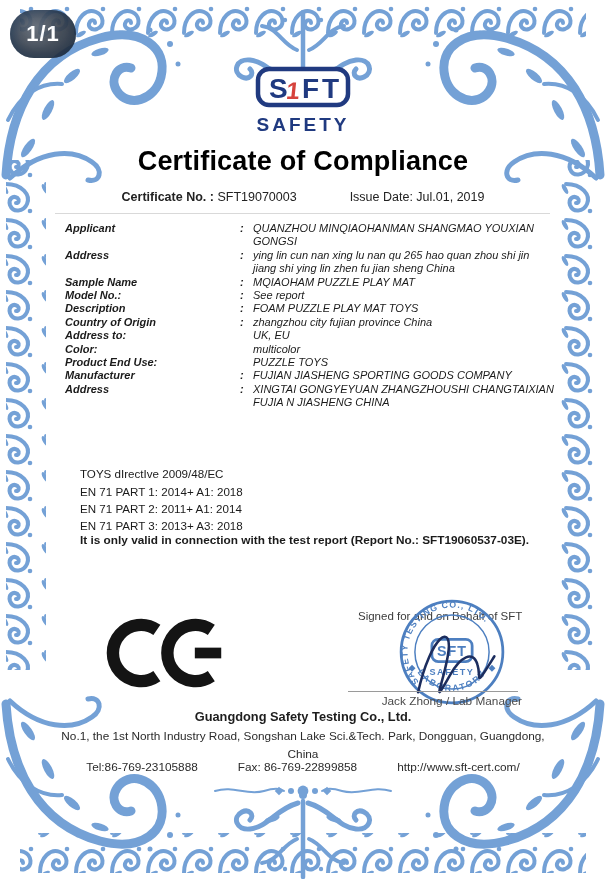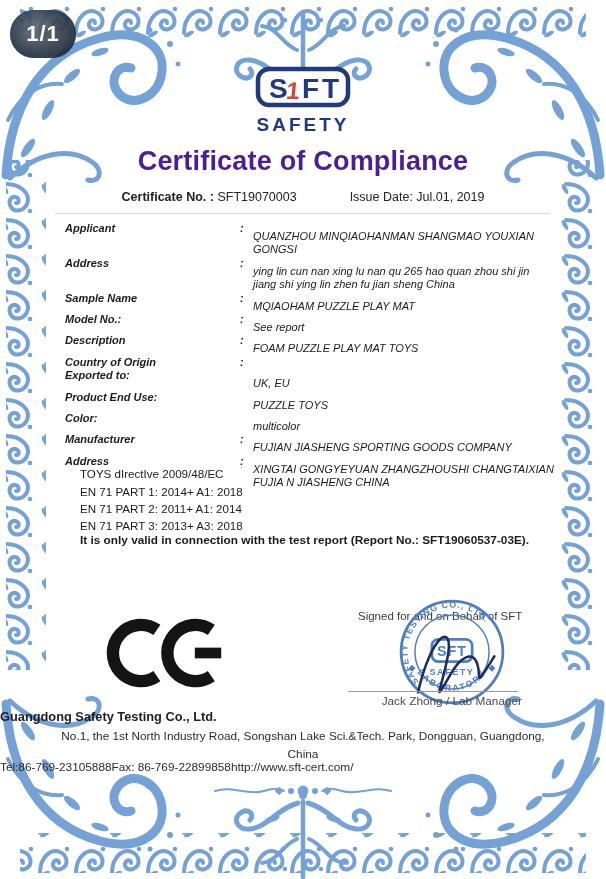--- a/index.html
+++ b/index.html
@@ -21,51 +21,51 @@
     color:#ffffff; font-size:22px; font-weight:bold; letter-spacing:1px;
     box-shadow:inset -4px -6px 12px rgba(12,32,58,.55), inset 5px 4px 10px rgba(25,56,94,.45);
     opacity:.92;
   }
 
   
   #logo-wrap { left:0; right:0; top:66px; text-align:center; }
   #logo-sub { margin-top:2px; color:#203a80; font-weight:bold; font-size:19px; letter-spacing:3px; }
 
   
-  #doc-title { left:0; right:0; top:146px; text-align:center; font-size:27px; font-weight:bold; color:#4c1d95; letter-spacing:.2px; }
+  #doc-title { left:0; right:0; top:146px; text-align:center; font-size:27px; font-weight:bold; color:#000000; letter-spacing:.2px; }
   #cert-line { left:0; right:0; top:190px; text-align:center; font-size:12.5px; color:#222; }
   #cert-line .b { font-weight:bold; }
   #cert-line .gap { display:inline-block; width:46px; }
   #meta-rule { left:55px; right:56px; top:213px; border-top:1px solid #d9d9d9; height:0; }
 
   
   #details { left:65px; top:222px; width:490px; font-size:11px; line-height:13.4px;font-style:italic; }
   .drow { display:flex; }
   .drow .lbl { width:175px; font-weight:bold; flex:none; }
   .drow .sep { width:13px; font-weight:bold; flex:none; }
-  .drow .val { flex:1;margin-top:8px; }
+  .drow .val { flex:1; }
 
   
   #statement { left:80px; top:421px; width:457px; font-size:11.8px; font-weight:bold; line-height:17px; }
   .std-line { position:absolute; left:80px; width:460px; font-size:11.6px; font-weight:normal; }
   #validity { left:80px; top:533px; width:470px; font-size:11.8px; font-weight:bold; }
 
   
   #ce-wrap { left:95px; top:610px; width:132px; height:86px; }
   .sr { position:absolute; width:1px; height:1px; overflow:hidden; clip:rect(0 0 0 0); }
 
   #signed-for { left:358px; top:610px; width:190px; font-size:11.5px; color:#3c3c3c; }
   #stamp-wrap { left:399px; top:599px; width:106px; height:106px; }
   #sig-line { left:348px; top:691px; width:170px; border-top:1.5px solid #9a9a9a; height:0; }
   #signer { left:346px; top:694px; width:176px; text-align:right; font-size:11.8px; color:#4a4a4a; }
 
   
-  #footer-company { left:0; right:0; top:709px; text-align:left; font-size:12.8px; font-weight:bold; color:#1d1d1d; }
+  #footer-company { left:0; right:0; top:709px; text-align:center; font-size:12.8px; font-weight:bold; color:#1d1d1d; }
   #footer-address { left:60px; right:60px; top:727px; text-align:center; font-size:11.8px; color:#2b2b2b; line-height:18px; }
-  #footer-contact { left:0; right:0; top:760px; display:flex; font-size:11.8px; color:#2b2b2b; }
+  #footer-contact { left:0; right:0; top:760px; display:flex; justify-content:center; gap:40px; font-size:11.8px; color:#2b2b2b; }
   #footer-divider { left:212px; top:781px; width:182px; height:20px; }
 </style>
 </head>
 <body>
 
 <div id="page">
 
   <svg id="border-art" viewBox="0 0 606 879" xmlns="http://www.w3.org/2000/svg">
     <defs>
       <g id="curl" stroke="#74a1d6" fill="none" stroke-width="4" stroke-linecap="round">
@@ -167,35 +167,36 @@
         <span class="val">See report</span>
       </div>
     <div class="drow">
         <span class="lbl">Description</span>
         <span class="sep">:</span>
         <span class="val">FOAM PUZZLE PLAY MAT TOYS</span>
       </div>
     <div class="drow">
         <span class="lbl">Country of Origin</span>
         <span class="sep">:</span>
-      </div>
-    <div class="drow">
-        <span class="lbl">Exported to:</span>
+        <span class="val">zhangzhou city fujian province China</span>
+      </div>
+    <div class="drow">
+        <span class="lbl">Address to:</span>
         <span class="sep"></span>
         <span class="val">UK, EU</span>
+      </div>
+    <div class="drow">
+        <span class="lbl">Color:</span>
+        <span class="sep"></span>
+        <span class="val">multicolor</span>
       </div>
     <div class="drow">
         <span class="lbl">Product End Use:</span>
         <span class="sep"></span>
         <span class="val">PUZZLE TOYS</span>
-      </div>
-    <div class="drow">
-        <span class="lbl">Color:</span>
-        <span class="sep"></span>
-        <span class="val">multicolor</span>
       </div>
     <div class="drow">
         <span class="lbl">Manufacturer</span>
         <span class="sep">:</span>
         <span class="val">FUJIAN JIASHENG SPORTING GOODS COMPANY</span>
       </div>
     <div class="drow">
         <span class="lbl">Address</span>
         <span class="sep">:</span>
         <span class="val">XINGTAI GONGYEYUAN ZHANGZHOUSHI CHANGTAIXIAN FUJIA N JIASHENG CHINA</span>

